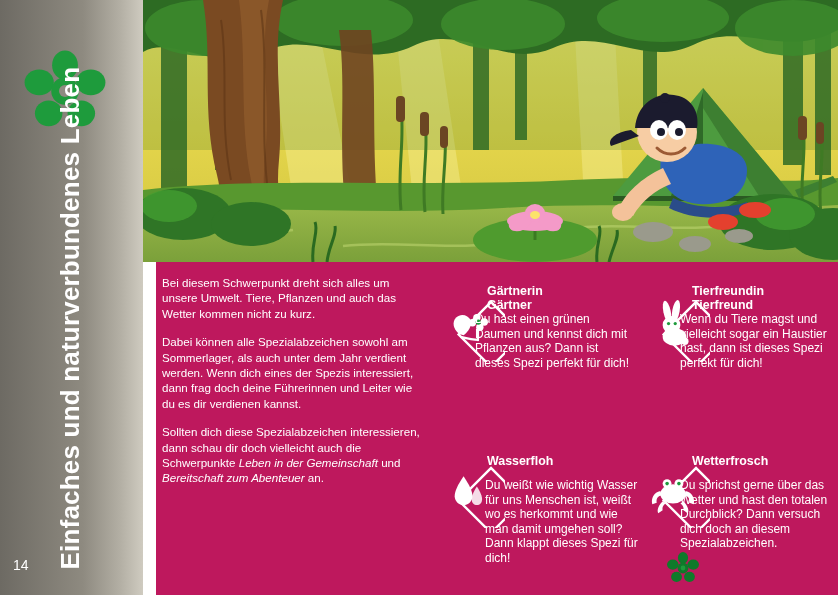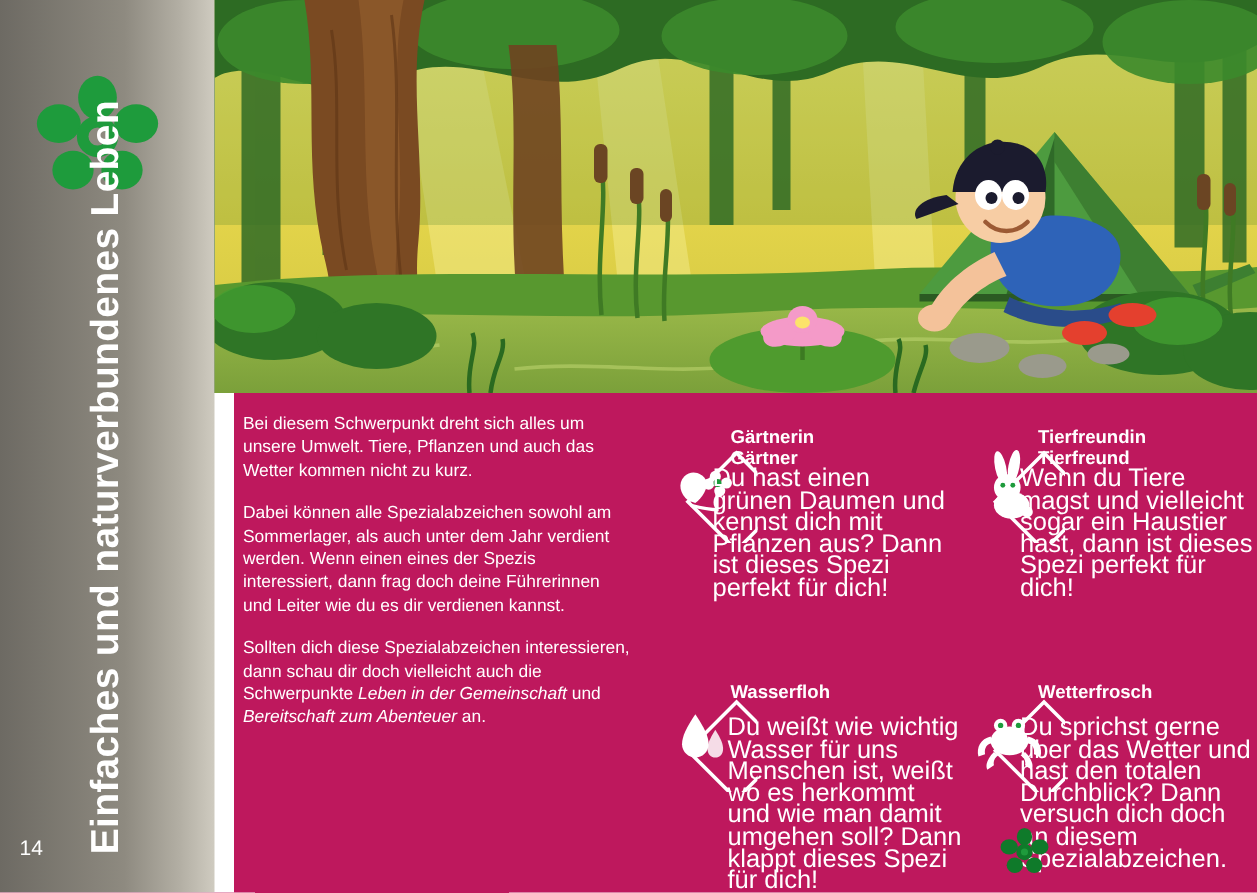--- a/index.html
+++ b/index.html
@@ -108,21 +108,21 @@
     font-size: 12.4px;
     font-weight: bold;
     line-height: 14px;
   }
   .badge-title.two-line { left: 56px; }
   .badge-text {
     position: absolute;
     left: 44px; top: 30px;
     width: 156px;
     color: #ffffff;
-    font-size: 17px;
+    font-size: 12px;
     line-height: 14.6px;
   }
   .badge-b1 .badge-text { top: 30px; }
   .badge-b2 .badge-text { top: 30px; }
   .badge-b3 .badge-text { top: 46px; margin-left: 10px; }
   .badge-b4 .badge-text { top: 46px; }
   .badge-b3 .badge-title,
   .badge-b4 .badge-title { top: 22px; }
   .badge-b3 .diamond,
   .badge-b4 .diamond { top: 22px; }
@@ -336,21 +336,21 @@
         <path d="M454,262 C452,244 460,234 456,226"></path>
         <path d="M466,262 C470,246 476,238 474,230"></path>
       </g>
     </svg>
   </div>
 
   <div class="green-panel">
 
     <div class="text-col">
       <p>Bei diesem Schwerpunkt dreht sich alles um unsere Umwelt. Tiere, Pflanzen und auch das Wetter kommen nicht zu kurz.</p>
-      <p>Dabei können alle Spezialabzeichen sowohl am Sommerlager, als auch unter dem Jahr verdient werden. Wenn einen eines der Spezis interessiert, dann frag doch deine Führerinnen und Leiter wie du es dir verdienen kannst.</p>
+      <p>Dabei können alle Spezialabzeichen sowohl am Sommerlager, als auch unter dem Jahr verdient werden. Wenn dich eines der Spezis interessiert, dann frag doch deine Führerinnen und Leiter wie du es dir verdienen kannst.</p>
       <p><span>Sollten dich diese Spezialabzeichen interessieren, dann schau dir doch vielleicht auch die Schwerpunkte </span><em>Leben in der Gemeinschaft</em><span> und </span><em>Bereitschaft zum Abenteuer</em><span> an.</span></p>
     </div>
 
     <div class="badges">
 
       <div class="badge badge-b1">
         <div class="diamond">
           <svg viewBox="0 0 100 100" width="74" height="74">
             <rect x="50" y="6" width="62" height="62" transform="rotate(45 50 50)" fill="none" stroke="#ffffff" stroke-width="3.2"></rect>
             <g fill="#ffffff">

